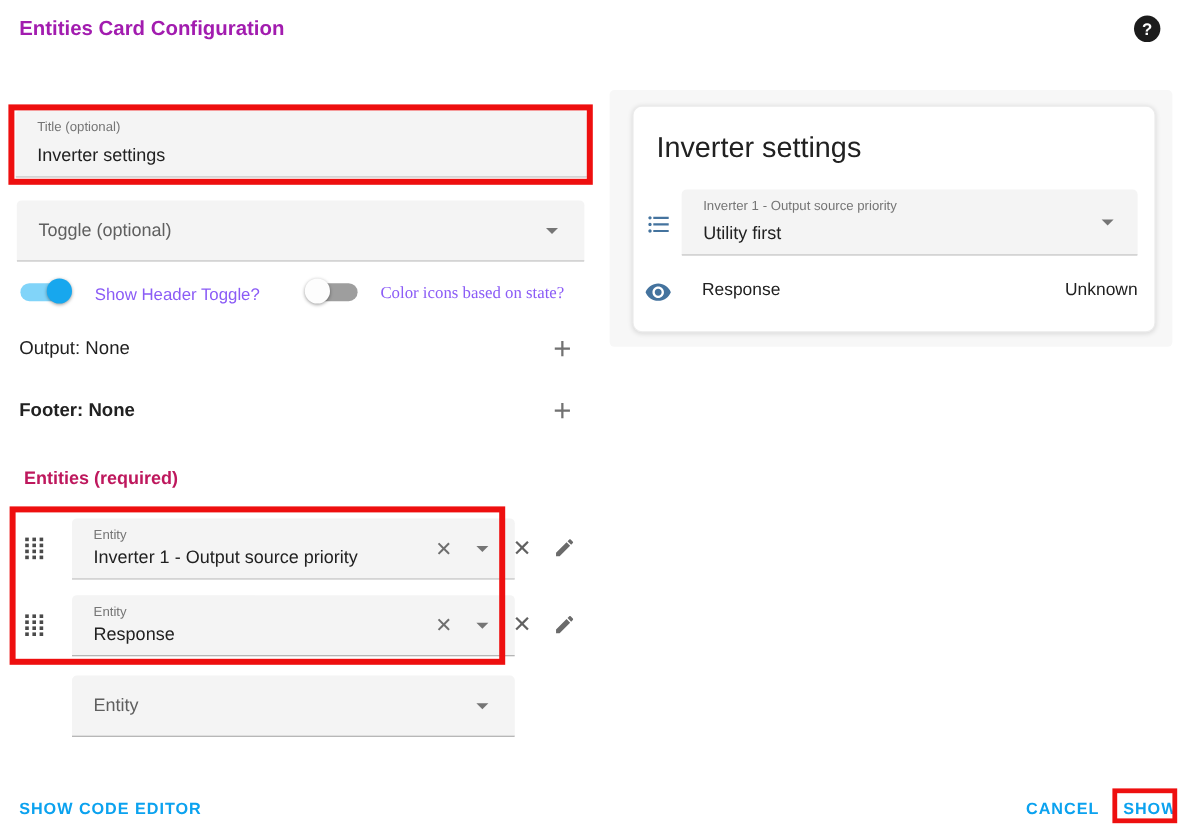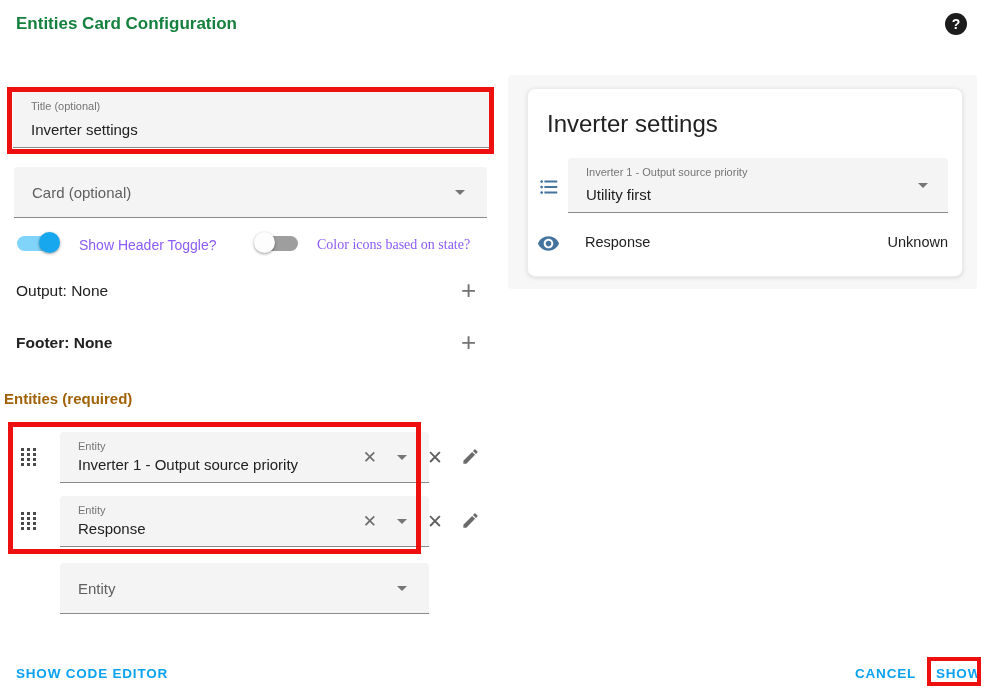--- a/index.html
+++ b/index.html
@@ -1,19 +1,19 @@
 <!DOCTYPE html>
 <html><head>
 <meta charset="utf-8">
 <style>
   html,body{margin:0;padding:0;background:#ffffff;width:987px;height:691px;
     font-family:"Liberation Sans","DejaVu Sans",sans-serif;position:relative;overflow:hidden;}
   .abs{position:absolute;}
   
-  .page-title{left:16px;top:14px;font-size:17px;font-weight:700;color:#15803d;}
+  .page-title{left:16px;top:14px;font-size:17px;font-weight:700;color:#a21caf;}
   .help-icon{left:945px;top:13px;width:22px;height:22px;border-radius:50%;background:#1c1c1c;
     color:#fff;font-size:14px;font-weight:700;display:flex;align-items:center;justify-content:center;cursor:pointer;}
   
   .red-box{border:5px solid #ee0f0f;box-sizing:border-box;pointer-events:none;z-index:5;}
   .red-box.title-box{left:7px;top:87px;width:487px;height:67px;}
   .red-box.entities-box{left:8px;top:422px;width:413px;height:132px;}
   .red-box.save-box{left:927px;top:657px;width:54px;height:29px;border-width:4px;}
   
   .field{background:#f4f4f4;border-bottom:1px solid #8a8a8a;border-radius:4px 4px 0 0;box-sizing:border-box;}
   .field .flabel{position:absolute;left:18px;top:8px;font-size:11px;color:#757575;}
@@ -33,21 +33,21 @@
   .switch.on .track{background:rgba(3,169,244,.5);}
   .switch.on .thumb{left:26px;background:#17a7ee;}
   .switch.off .track{background:#9e9e9e;}
   .switch.off .thumb{left:0px;background:#fdfdfd;}
   .sw1{left:13px;top:230px;}
   .sw2{left:254px;top:230px;}
   .toggle-label{font-size:14px;color:#8b5cf6;top:237px;}
   .tl1{left:79px;} .tl2{left:317px;font-family:Liberation Serif, serif;}
   .row-label{font-size:15.5px;color:#212121;}
   .plus-icon{font-size:26px;font-weight:300;color:#727272;line-height:18px;cursor:pointer;}
-  .section-heading{left:4px;top:390px;font-size:15px;font-weight:700;color:#a16207;}
+  .section-heading{left:20px;top:390px;font-size:15px;font-weight:700;color:#be185d;}
   
   .drag-handle{width:15px;height:20px;display:grid;grid-template-columns:repeat(3,3px);
     grid-auto-rows:3px;gap:2px 3px;cursor:grab;}
   .drag-handle i{background:#4a4a4a;display:block;}
   .entity-field{left:60px;width:369px;height:51px;}
   .entity-field .clear-x{right:52px;top:17px;}
   .entity-field .caret{right:22px;top:23px;}
   .ef1{top:432px;} .ef2{top:496px;} .ef3{top:563px;}
   .row-x{font-size:19px;color:#616161;cursor:pointer;line-height:1;}
   .icon-btn{cursor:pointer;}
@@ -74,21 +74,21 @@
 <div class="abs red-box title-box"></div>
 <div class="abs red-box entities-box"></div>
 <div class="abs red-box save-box"></div>
 
 <div class="abs field title-field">
   <span class="flabel">Title (optional)</span>
   <span class="fvalue">Inverter settings</span>
 </div>
 
 <div class="abs field theme-field">
-  <span class="placeholder">Card (optional)</span>
+  <span class="placeholder">Toggle (optional)</span>
   <span class="caret"></span>
 </div>
 
 <div class="abs switch on sw1">
   <span class="track"></span>
   <span class="thumb"></span>
 </div>
 <div class="abs toggle-label tl1">Show Header Toggle?</div>
 <div class="abs switch off sw2">
   <span class="track"></span>

